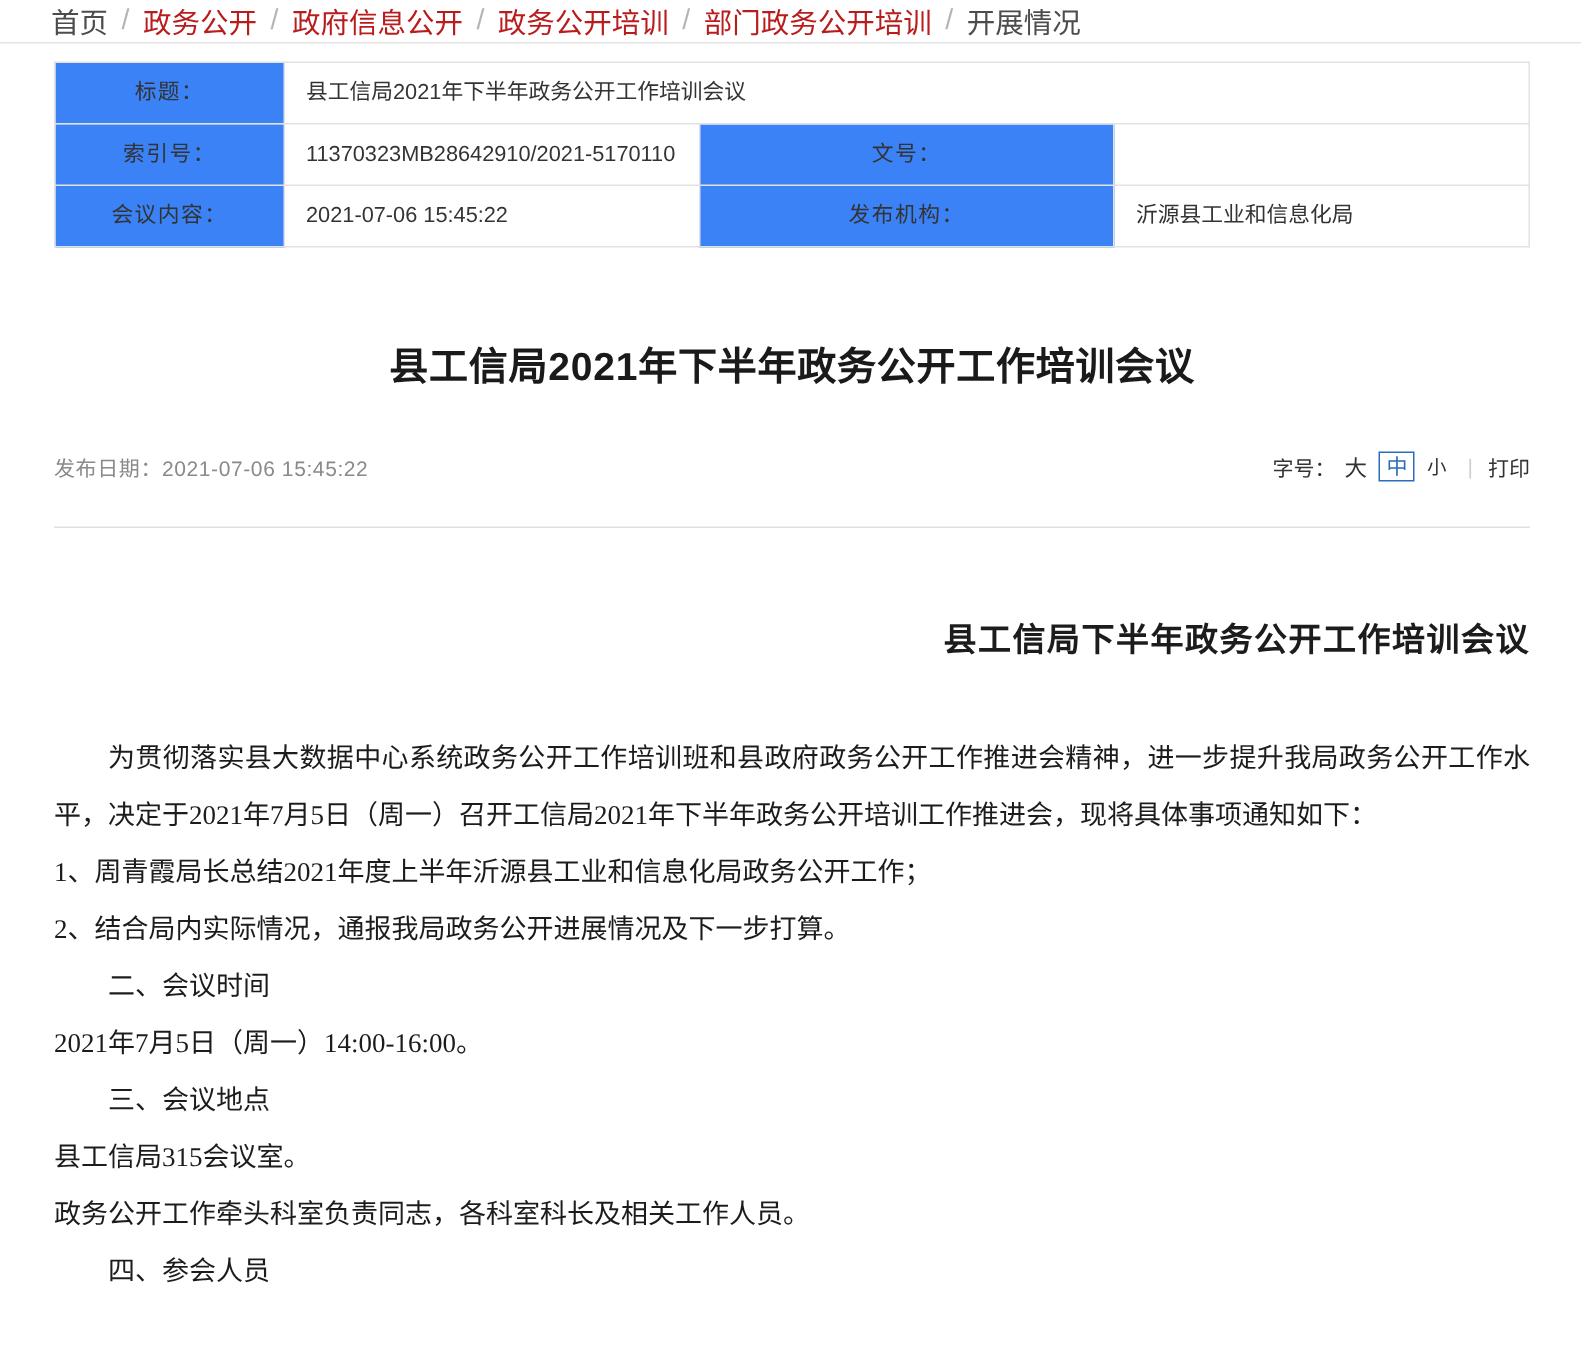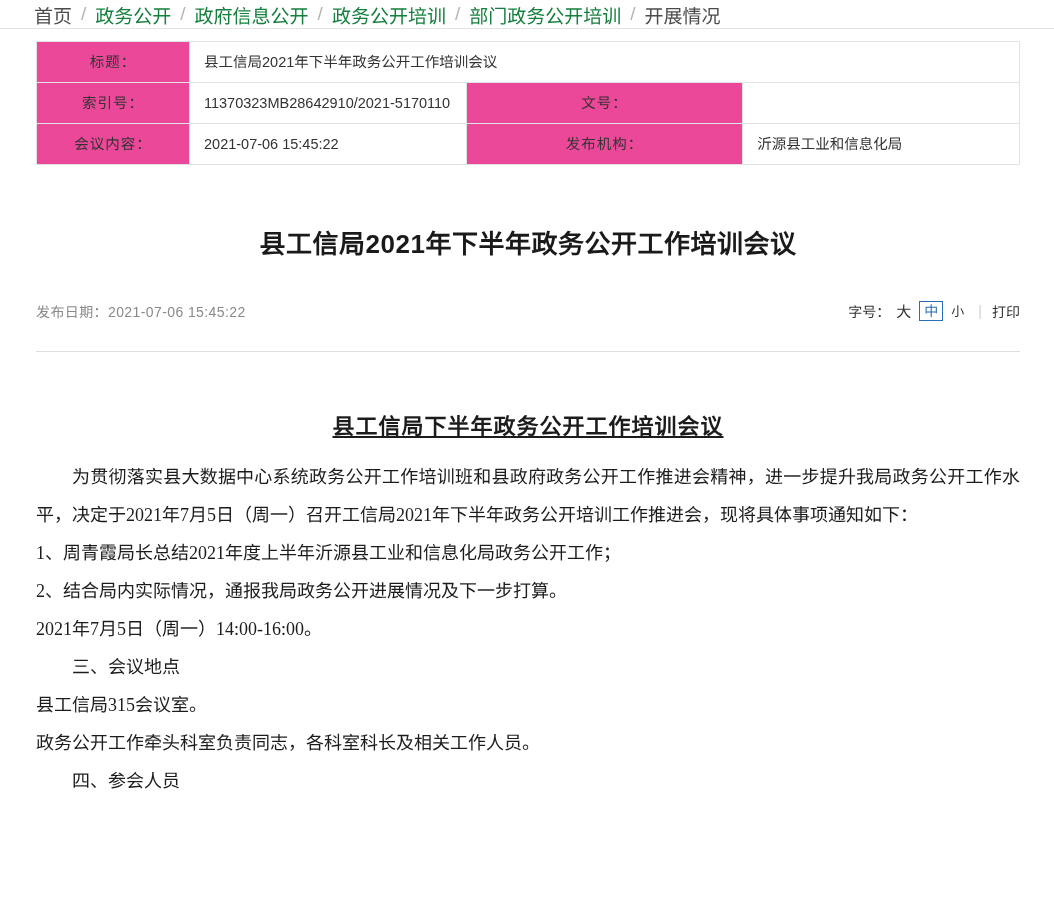--- a/index.html
+++ b/index.html
@@ -24,21 +24,21 @@
     font-size: 19px;
     color: #555;
     background: #fff;
     box-sizing: border-box;
   }
   .breadcrumb .crumb {
     color: #4c4c4c;
     text-decoration: none;
     white-space: nowrap;
   }
-  .breadcrumb .crumb.link { color: #15803d; }
+  .breadcrumb .crumb.link { color: #b91c1c; }
   .breadcrumb .sep {
     margin: 0 9px;
     color: #b5b5b5;
   }
   .breadcrumb-rule {
     border-bottom: 1px solid #e3e3e3;
     margin: 0;
   }
 
   
@@ -55,21 +55,21 @@
     color: #333;
   }
   table.meta td {
     border: 1px solid #e2e2e2;
     height: 40px;
     padding: 0 14px;
     vertical-align: middle;
     line-height: 1.4;
   }
   table.meta td.label {
-    background: #ec4899;
+    background: #3b82f6;
     text-align: center;
     color: #333;
     letter-spacing: 1px;
   }
   .c-label1 { width: 124px; }
   .c-val1   { width: 466px; }
   .c-label2 { width: 124px; }
   .c-val2   { width: 266px; }
 
   
@@ -126,26 +126,25 @@
   }
   .tools .print { color: #333; cursor: pointer; }
 
   
   .doc-body {
     margin-top: 56px;
     font-family: "Liberation Serif", "DejaVu Serif", serif;
     color: #1c1c1c;
   }
   .doc-heading {
-    text-align: center;
+    text-align: right;
     font-size: 22px;
     font-weight: bold;
     letter-spacing: 1px;
-    margin-bottom: 18px;
-    text-decoration: underline;
+    margin-bottom: 46px;
   }
   .doc-p {
     font-size: 18px;
     line-height: 38px;
     text-align: justify;
     margin: 0;
   }
   .doc-p.indent { text-indent: 2em; }
   .doc-p.tight { margin-top: 0; }
 </style>
@@ -202,20 +201,21 @@
         <span class="divider">|</span>
         <span class="print">打印</span>
       </span>
     </div>
 
     <div class="doc-body">
       <div class="doc-heading">县工信局下半年政务公开工作培训会议</div>
       <p class="doc-p indent">为贯彻落实县大数据中心系统政务公开工作培训班和县政府政务公开工作推进会精神，进一步提升我局政务公开工作水平，决定于2021年7月5日（周一）召开工信局2021年下半年政务公开培训工作推进会，现将具体事项通知如下：</p>
       <p class="doc-p tight">1、周青霞局长总结2021年度上半年沂源县工业和信息化局政务公开工作；</p>
       <p class="doc-p tight">2、结合局内实际情况，通报我局政务公开进展情况及下一步打算。</p>
+      <p class="doc-p indent tight">二、会议时间</p>
       <p class="doc-p tight">2021年7月5日（周一）14:00-16:00。</p>
       <p class="doc-p indent tight">三、会议地点</p>
       <p class="doc-p tight">县工信局315会议室。</p>
       <p class="doc-p tight">政务公开工作牵头科室负责同志，各科室科长及相关工作人员。</p>
       <p class="doc-p indent tight">四、参会人员</p>
     </div>
   </div>
 </div>
 
 </body></html>

